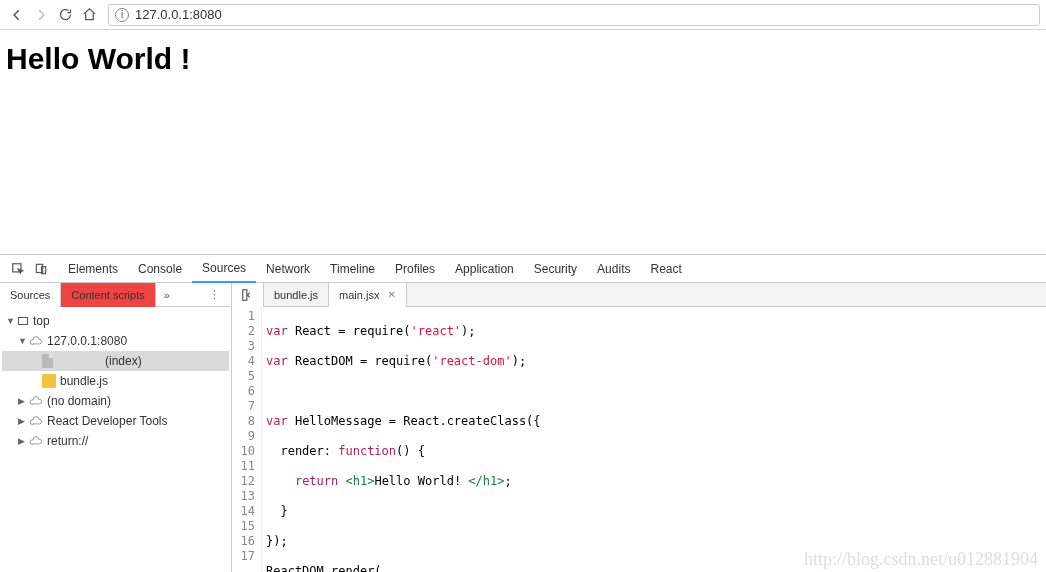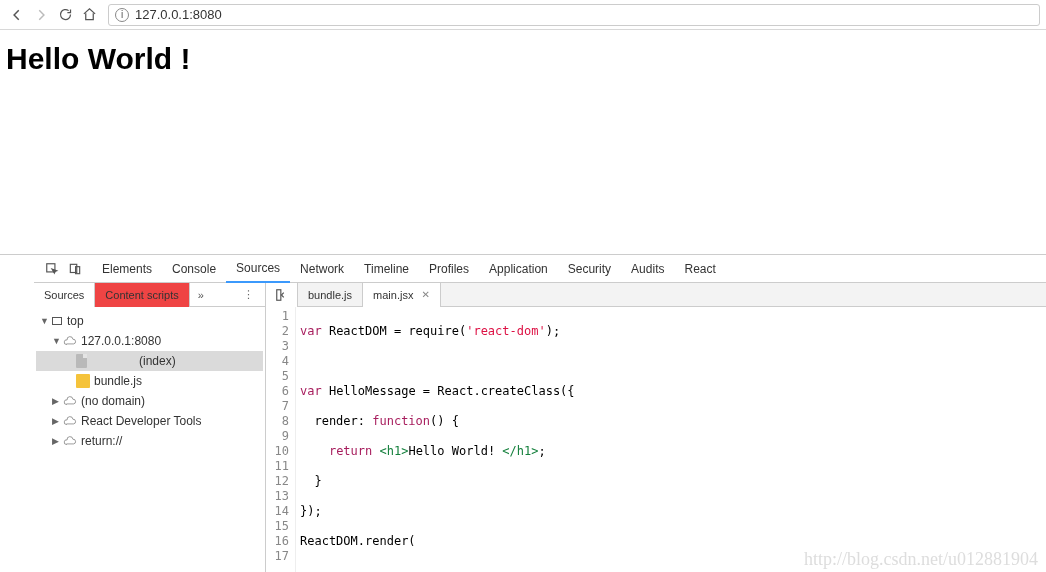--- a/index.html
+++ b/index.html
@@ -4,21 +4,21 @@
 <style>
   * { box-sizing: border-box; }
   body { margin:0; font-family: Arial, Helvetica, sans-serif; font-size:12px; color:#333; width:1046px; height:572px; overflow:hidden; background:#fff; }
   .browser-toolbar { height:30px; display:flex; align-items:center; padding:0 6px; border-bottom:1px solid #d8d8d8; gap:2px; }
   .nav-btn { width:22px; height:22px; display:flex; align-items:center; justify-content:center; color:#555; }
   .nav-btn.disabled { color:#bbb; }
   .addr-bar { flex:1; height:22px; border:1px solid #ccc; border-radius:3px; margin-left:6px; display:flex; align-items:center; padding:0 6px; font-size:13px; color:#333; background:#fff; }
   .addr-bar .info-icn { width:14px; height:14px; border:1px solid #888; border-radius:50%; display:flex; align-items:center; justify-content:center; font-size:10px; color:#555; margin-right:6px; }
   .page-content { padding:12px 18px 0 6px; }
   .page-content h1 { margin:0; font-size:30px; font-weight:bold; color:#000; }
-  .devtools { position:absolute; left:0; right:0; bottom:0; top:254px; border-top:1px solid #ccc; display:flex; flex-direction:column; background:#fff;padding-left:34px; }
+  .devtools { position:absolute; left:0; right:0; bottom:0; top:254px; border-top:1px solid #ccc; display:flex; flex-direction:column; background:#fff; }
   .dt-tabbar { height:28px; display:flex; align-items:center; border-bottom:1px solid #ccc; font-size:12px; color:#333; }
   .dt-inspect { width:58px; display:flex; align-items:center; justify-content:space-around; padding:0 6px; }
   .dt-tab { padding:0 10px; height:28px; display:flex; align-items:center; cursor:default; color:#333; }
   .dt-tab.active { color:#333; border-bottom:2px solid #3b99fc; height:28px; }
   .dt-body { flex:1; display:flex; overflow:hidden; }
   .dt-left { width:232px; border-right:1px solid #ccc; display:flex; flex-direction:column; }
   .dt-left-tabs { height:24px; display:flex; align-items:center; border-bottom:1px solid #ccc; font-size:11px; color:#333; }
   .dt-left-tab { padding:0 10px; height:24px; display:flex; align-items:center; border-right:1px solid #ccc; background:#ef4444; }
   .dt-left-tab.active { background:#fff; }
   .dt-left-extra { display:flex; align-items:center; padding:0 8px; color:#555; font-size:11px; }
@@ -208,20 +208,21 @@
             <div>10</div>
             <div>11</div>
             <div>12</div>
             <div>13</div>
             <div>14</div>
             <div>15</div>
             <div>16</div>
             <div>17</div>
         </div>
         <div class="code">
+<div><span class="kwd">var</span><span> React = require(</span><span class="str">'react'</span><span>);</span></div>
 <div><span class="kwd">var</span><span> ReactDOM = require(</span><span class="str">'react-dom'</span><span>);</span></div>
 <div></div>
 <div><span class="kwd">var</span><span> HelloMessage = React.createClass({</span></div>
 <div><span>  render: </span><span class="kwd">function</span><span>() {</span></div>
 <div><span>    </span><span class="kwd">return</span><span> </span><span class="tag">&lt;h1&gt;</span><span>Hello World! </span><span class="tag">&lt;/h1&gt;</span><span>;</span></div>
 <div>  }</div>
 <div>});</div>
 <div>ReactDOM.render(</div>
 
 

